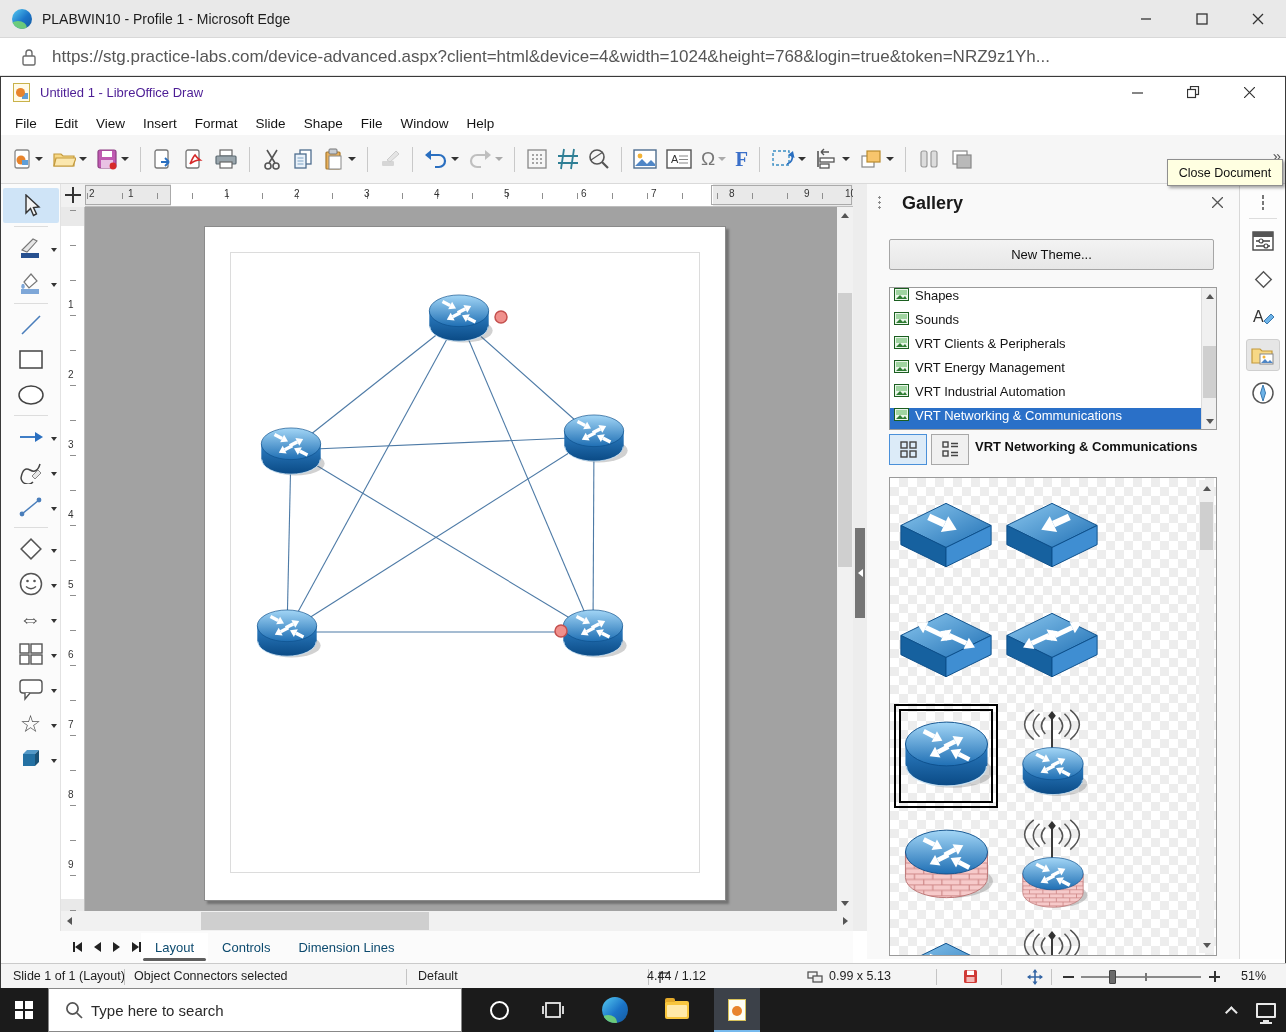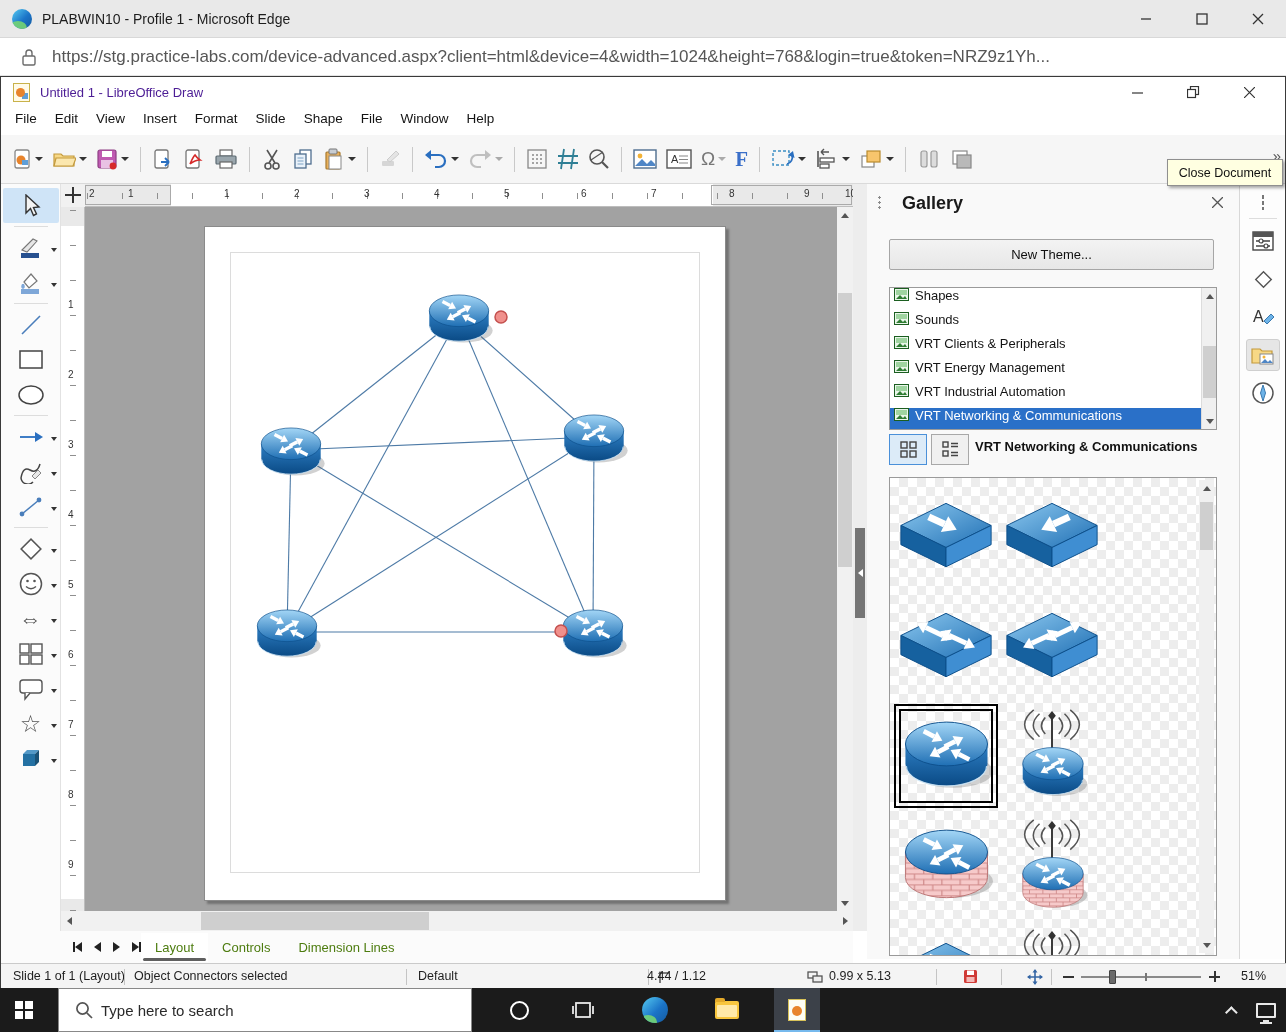--- a/index.html
+++ b/index.html
@@ -20,21 +20,21 @@
   .lo-window { position:absolute; left:0; top:76px; width:1286px; height:912px; background:#fff; border:1px solid #3a3a3a; }
   .lo-titlebar { position:absolute; left:0; top:0; width:100%; height:30px; background:#fff; display:flex; align-items:center; }
   .lo-app-icon { width:17px; height:19px; margin-left:12px; background:#fffbe8; border:1px solid #c9b24a; position:relative; }
   .lo-app-icon::after{content:"";position:absolute;left:2px;top:4px;width:9px;height:9px;border-radius:50%;background:#e8842c;}
   .lo-app-icon::before{content:"";position:absolute;right:1px;bottom:2px;width:6px;height:6px;background:#5f9fd8;}
   .lo-title { font-size:13px; color:#4c1d95; margin-left:10px; }
   .lo-controls { position:absolute; right:8px; top:0; height:30px; display:flex; }
   .lo-ctl { width:56px; height:30px; display:flex; align-items:center; justify-content:center; }
   .close-doc-x { position:absolute; left:1256px; top:33px; width:22px; height:22px; background:#d5e8f9; display:flex; align-items:center; justify-content:center; }
 
-  .lo-menubar { position:absolute; left:0; top:30px; width:100%; height:28px; background:#fff; display:flex; align-items:flex-start; padding-left:5px; }
+  .lo-menubar { position:absolute; left:0; top:30px; width:100%; height:28px; background:#fff; display:flex; align-items:flex-end; padding-left:5px; }
   .menu-item { font-size:13.5px; color:#141414; padding:4px 9px; }
 
   .lo-toolbar { position:absolute; left:0; top:58px; width:100%; height:49px; background:#f6f6f6; border-bottom:1px solid #dadada; display:flex; align-items:center; padding-left:8px; gap:3px; }
   .tb { display:flex; align-items:center; justify-content:center; height:34px; padding:0 3px; }
   .tb svg { display:block; }
   .tb-sep { width:1px; height:25px; background:#c9c9c9; margin:0 5px; }
   .caret { width:0; height:0; border-left:4px solid transparent; border-right:4px solid transparent; border-top:4px solid #333; margin-left:3px; }
   .caret.dim { border-top-color:#aaa; }
   .tb-overflow { position:absolute; right:4px; top:12px; color:#555; font-size:15px; }
 
@@ -115,38 +115,38 @@
   .ss-sep { width:28px; height:1px; background:#ddd; margin-top:8px; }
   .ss-dots { width:4px; height:16px; margin-top:10px; background-image:radial-gradient(#777 1.4px,transparent 1.5px); background-size:4px 6px; }
 
   
   .tabs-row { position:absolute; left:0; top:854px; width:852px; height:32px; background:#fbfbfb; display:flex; align-items:center; }
   .navbtns { display:flex; align-items:center; gap:12px; margin-left:72px; }
   .nb { display:flex; align-items:center; }
   .nb .bar { width:2px; height:10px; background:#222; }
   .nb .tri-left { border-right-color:#222; border-top-width:5px; border-bottom-width:5px; border-right-width:7px; }
   .nb .tri-right { border-left-color:#222; border-top-width:5px; border-bottom-width:5px; border-left-width:7px; }
-  .page-tab { font-size:13px; color:#4d7c0f; padding:7px 14px; position:relative; }
+  .page-tab { font-size:13px; color:#0c4a6e; padding:7px 14px; position:relative; }
   .page-tab.active { background:#fff; }
   .page-tab.active::after { content:""; position:absolute; left:2px; right:2px; bottom:1px; height:3px; background:#5f5f5f; border-radius:2px; }
   .tabs-row .page-tab:first-of-type { margin-left:24px; }
 
   .statusbar { position:absolute; left:0; top:886px; width:1286px; height:26px; background:#f4f4f4; border-top:1px solid #cacaca; font-size:12.5px; color:#1e1e1e; }
   .statusbar .it { position:absolute; top:5px; white-space:nowrap; }
   .sb-div { position:absolute; top:5px; width:1px; height:16px; background:#c4c4c4; }
   .zoom-track { position:absolute; left:1080px; top:12px; width:120px; height:2px; background:#8a8a8a; }
   .zoom-thumb { position:absolute; left:1108px; top:6px; width:7px; height:14px; background:#6b6b6b; border:1px solid #444; border-radius:1px; }
   .zoom-tick { position:absolute; left:1144px; top:9px; width:2px; height:8px; background:#777; }
   .zoom-minus { position:absolute; left:1062px; top:12px; width:11px; height:2px; background:#333; }
   .zoom-plus { position:absolute; left:1208px; top:7px; width:11px; height:11px; }
   .zoom-plus::before { content:""; position:absolute; left:0; top:5px; width:11px; height:2px; background:#333; }
   .zoom-plus::after { content:""; position:absolute; left:5px; top:0; width:2px; height:11px; background:#333; }
 
   
-  .taskbar { position:absolute; left:0; top:988px; width:1286px; height:44px; background:#1b1b1b; display:flex; align-items:center;gap:10px; }
+  .taskbar { position:absolute; left:0; top:988px; width:1286px; height:44px; background:#1b1b1b; display:flex; align-items:center; }
   .start-btn { width:48px; height:44px; display:flex; align-items:center; justify-content:center; }
   .win-logo { width:18px; height:18px; display:grid; grid-template-columns:8px 8px; grid-template-rows:8px 8px; gap:2px; }
   .win-logo span { background:#fff; }
   .search-box { width:414px; height:44px; background:#fff; border:1px solid #888; display:flex; align-items:center; }
   .search-box .ph { font-size:15px; color:#2a2a2a; margin-left:8px; }
   .tb-app { width:46px; height:44px; display:flex; align-items:center; justify-content:center; }
   .tb-app.active { background:#3c4149; box-shadow:inset 0 -2px 0 #76b9ed; }
   .cortana-ring { width:19px; height:19px; border:2.5px solid #fff; border-radius:50%; }
   .folder-icon { width:24px; height:18px; background:#f8c63d; border-radius:2px; position:relative; }
   .folder-icon::before { content:""; position:absolute; left:0; top:-3px; width:10px; height:4px; background:#e3a92a; border-radius:2px 2px 0 0; }

